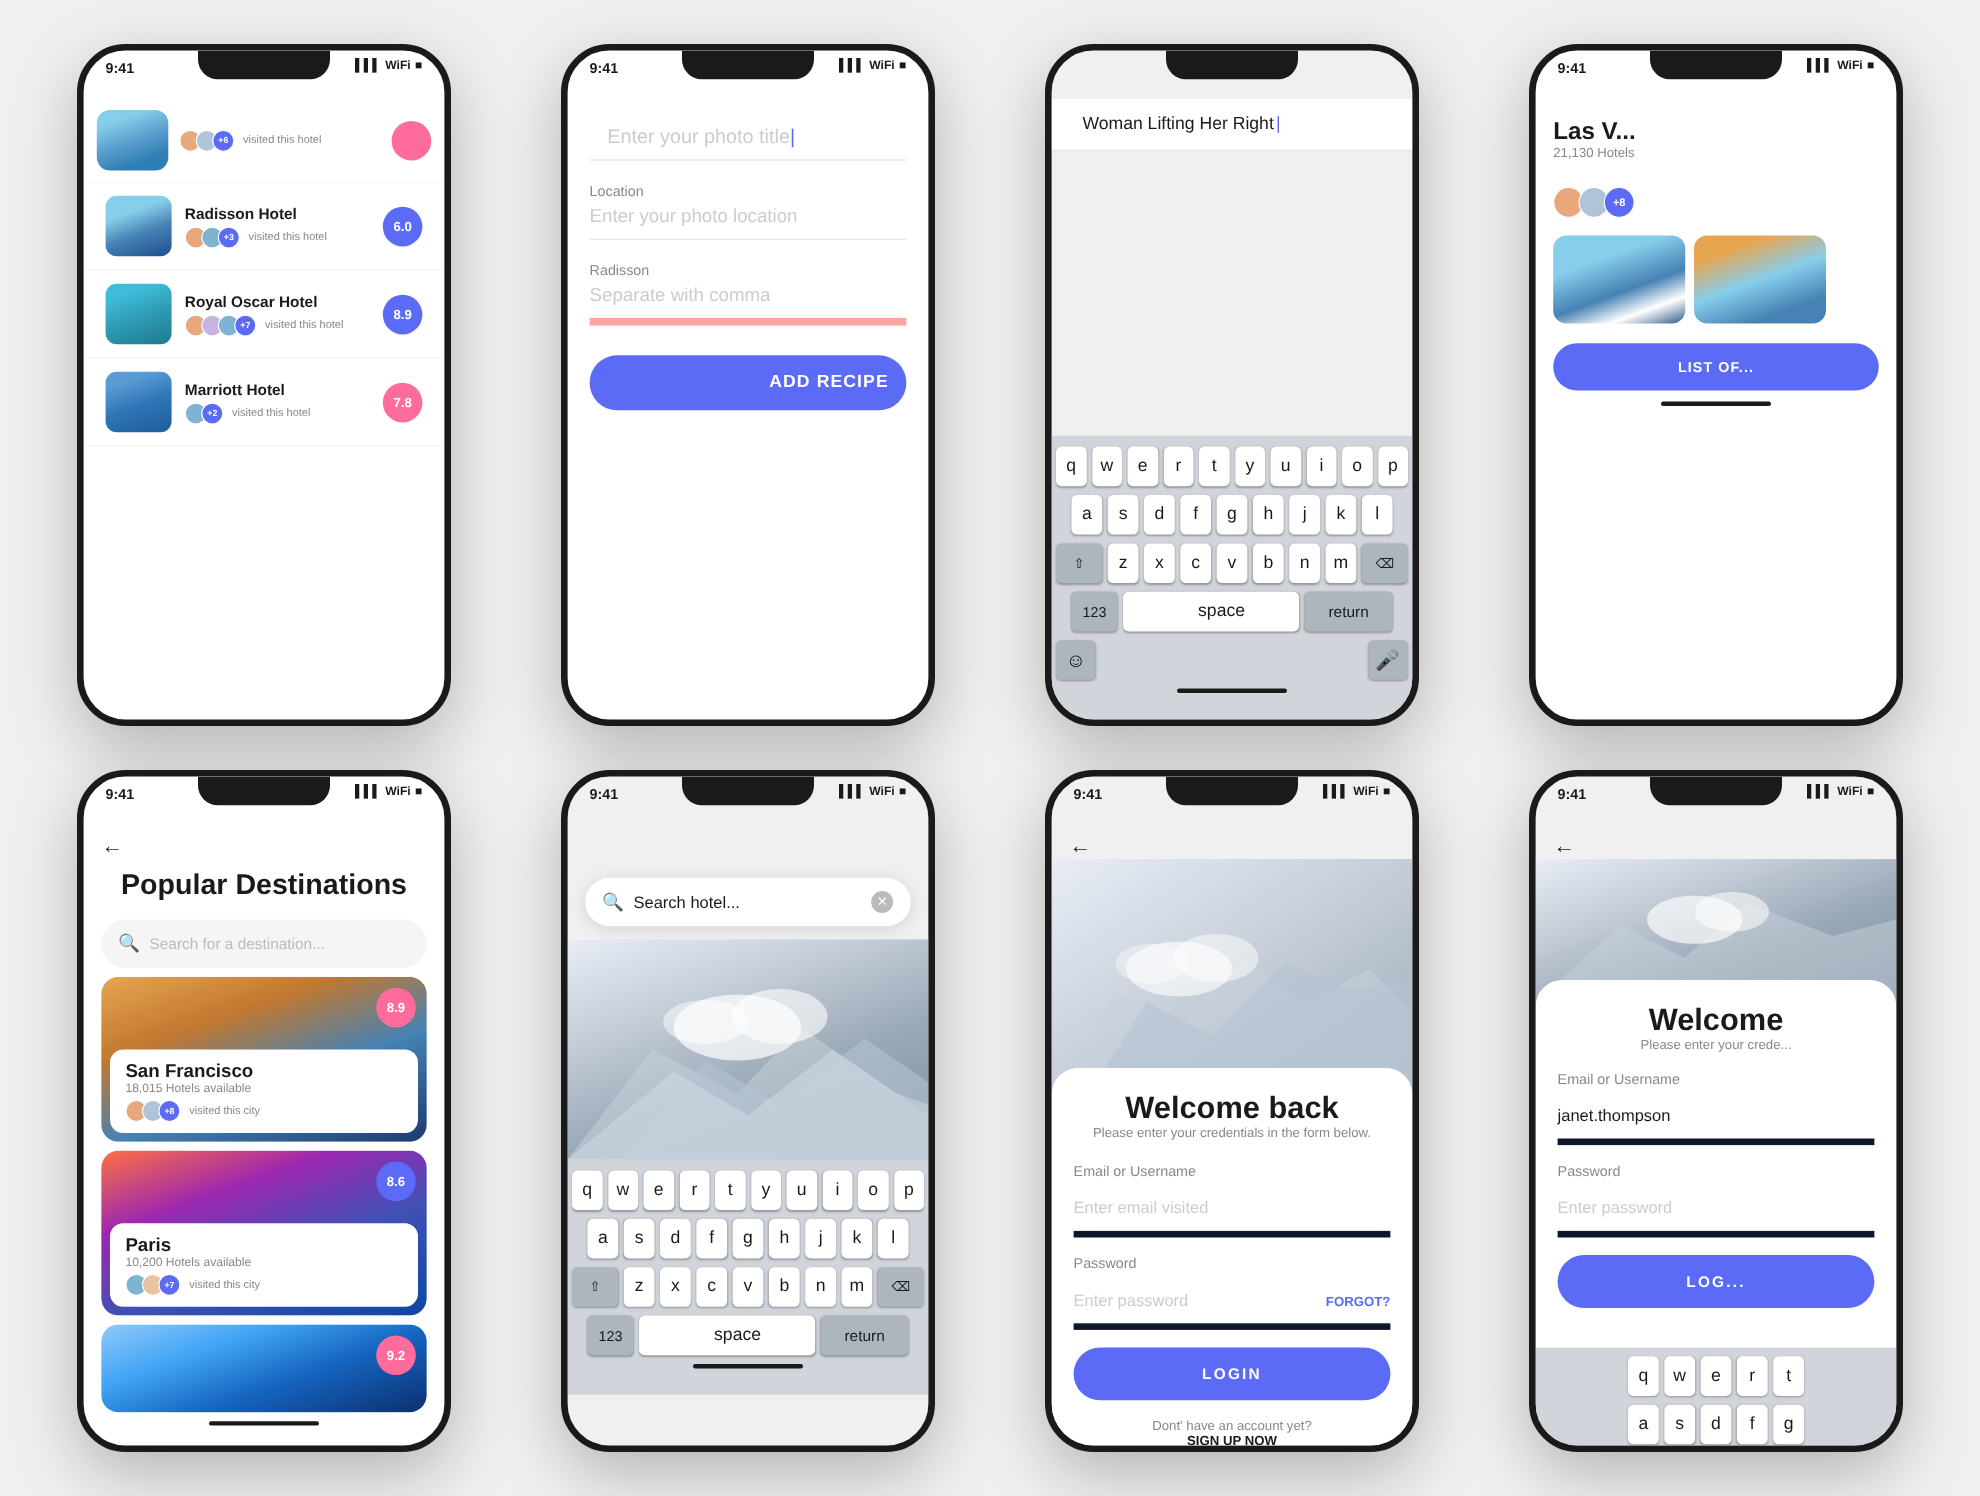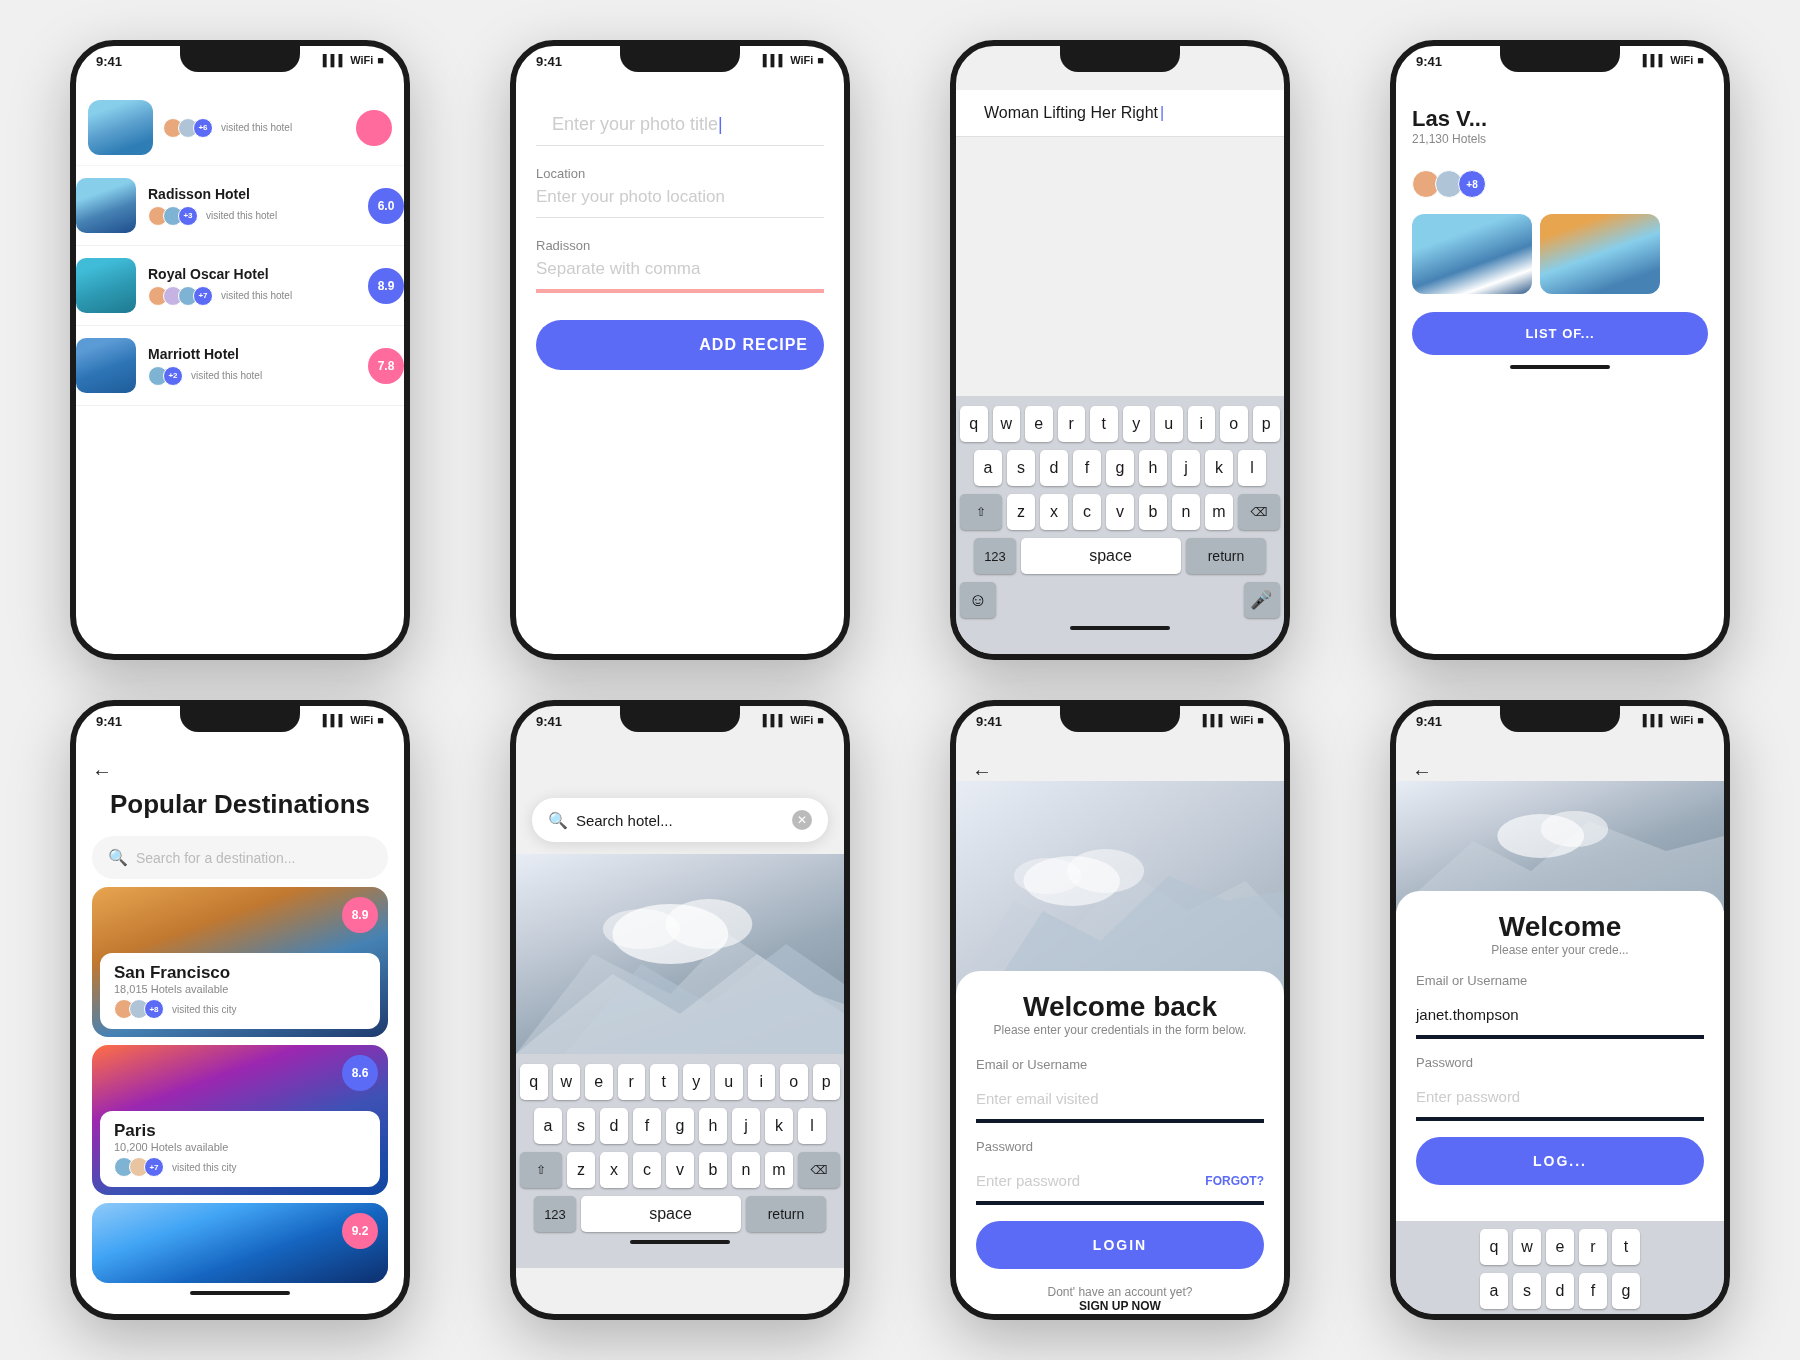--- a/index.html
+++ b/index.html
@@ -87,21 +87,21 @@
       left: 0;
       right: 0;
       bottom: 0;
       overflow: hidden;
     }
 
     
     .hotel-list-item {
       display: flex;
       align-items: center;
-      padding: 12px 0;
+      padding: 12px 20px;
       border-bottom: 1px solid #f0f0f0;
       gap: 12px;
     }
 
     .hotel-thumb {
       width: 60px;
       height: 55px;
       border-radius: 10px;
       background: #c8d8e8;
       flex-shrink: 0;
@@ -508,21 +508,21 @@
     .login-label {
       font-size: 13px;
       color: #888;
       margin-bottom: 6px;
       display: block;
     }
 
     .login-input {
       width: 100%;
       padding: 12px 0;
-      border-bottom: 4px solid #0f172a;
+      border-bottom: 6px solid #0f172a;
       font-size: 15px;
       color: #BBBBBB;
       display: flex;
       justify-content: space-between;
       align-items: center;
     }
 
     .forgot-link {
       font-size: 12px;
       color: #5B6BF5;
@@ -716,21 +716,21 @@
           <div class="text-field-value cursor-blink" style="font-size: 18px; color: #ccc; padding-bottom: 10px; border-bottom: 1px solid #e0e0e0;">Enter your photo title</div>
         </div>
 
         <div style="padding: 12px 20px 8px;">
           <div class="form-label">Location</div>
           <div style="font-size: 17px; color: #ccc; padding-bottom: 10px; border-bottom: 1px solid #e0e0e0;">Enter your photo location</div>
         </div>
 
         <div style="padding: 12px 20px 8px;">
           <div class="form-label">Radisson</div>
-          <div style="font-size: 17px; color: #ccc; padding-bottom: 10px; border-bottom: 4px solid #fca5a5;">Separate with comma</div>
+          <div style="font-size: 17px; color: #ccc; padding-bottom: 10px; border-bottom: 7px solid #fca5a5;">Separate with comma</div>
         </div>
 
         <div style="padding: 16px 20px;">
           <div class="add-recipe-btn">ADD RECIPE</div>
         </div>
       </div>
     </div>
   </div>
 
   <div class="phone-wrapper">

